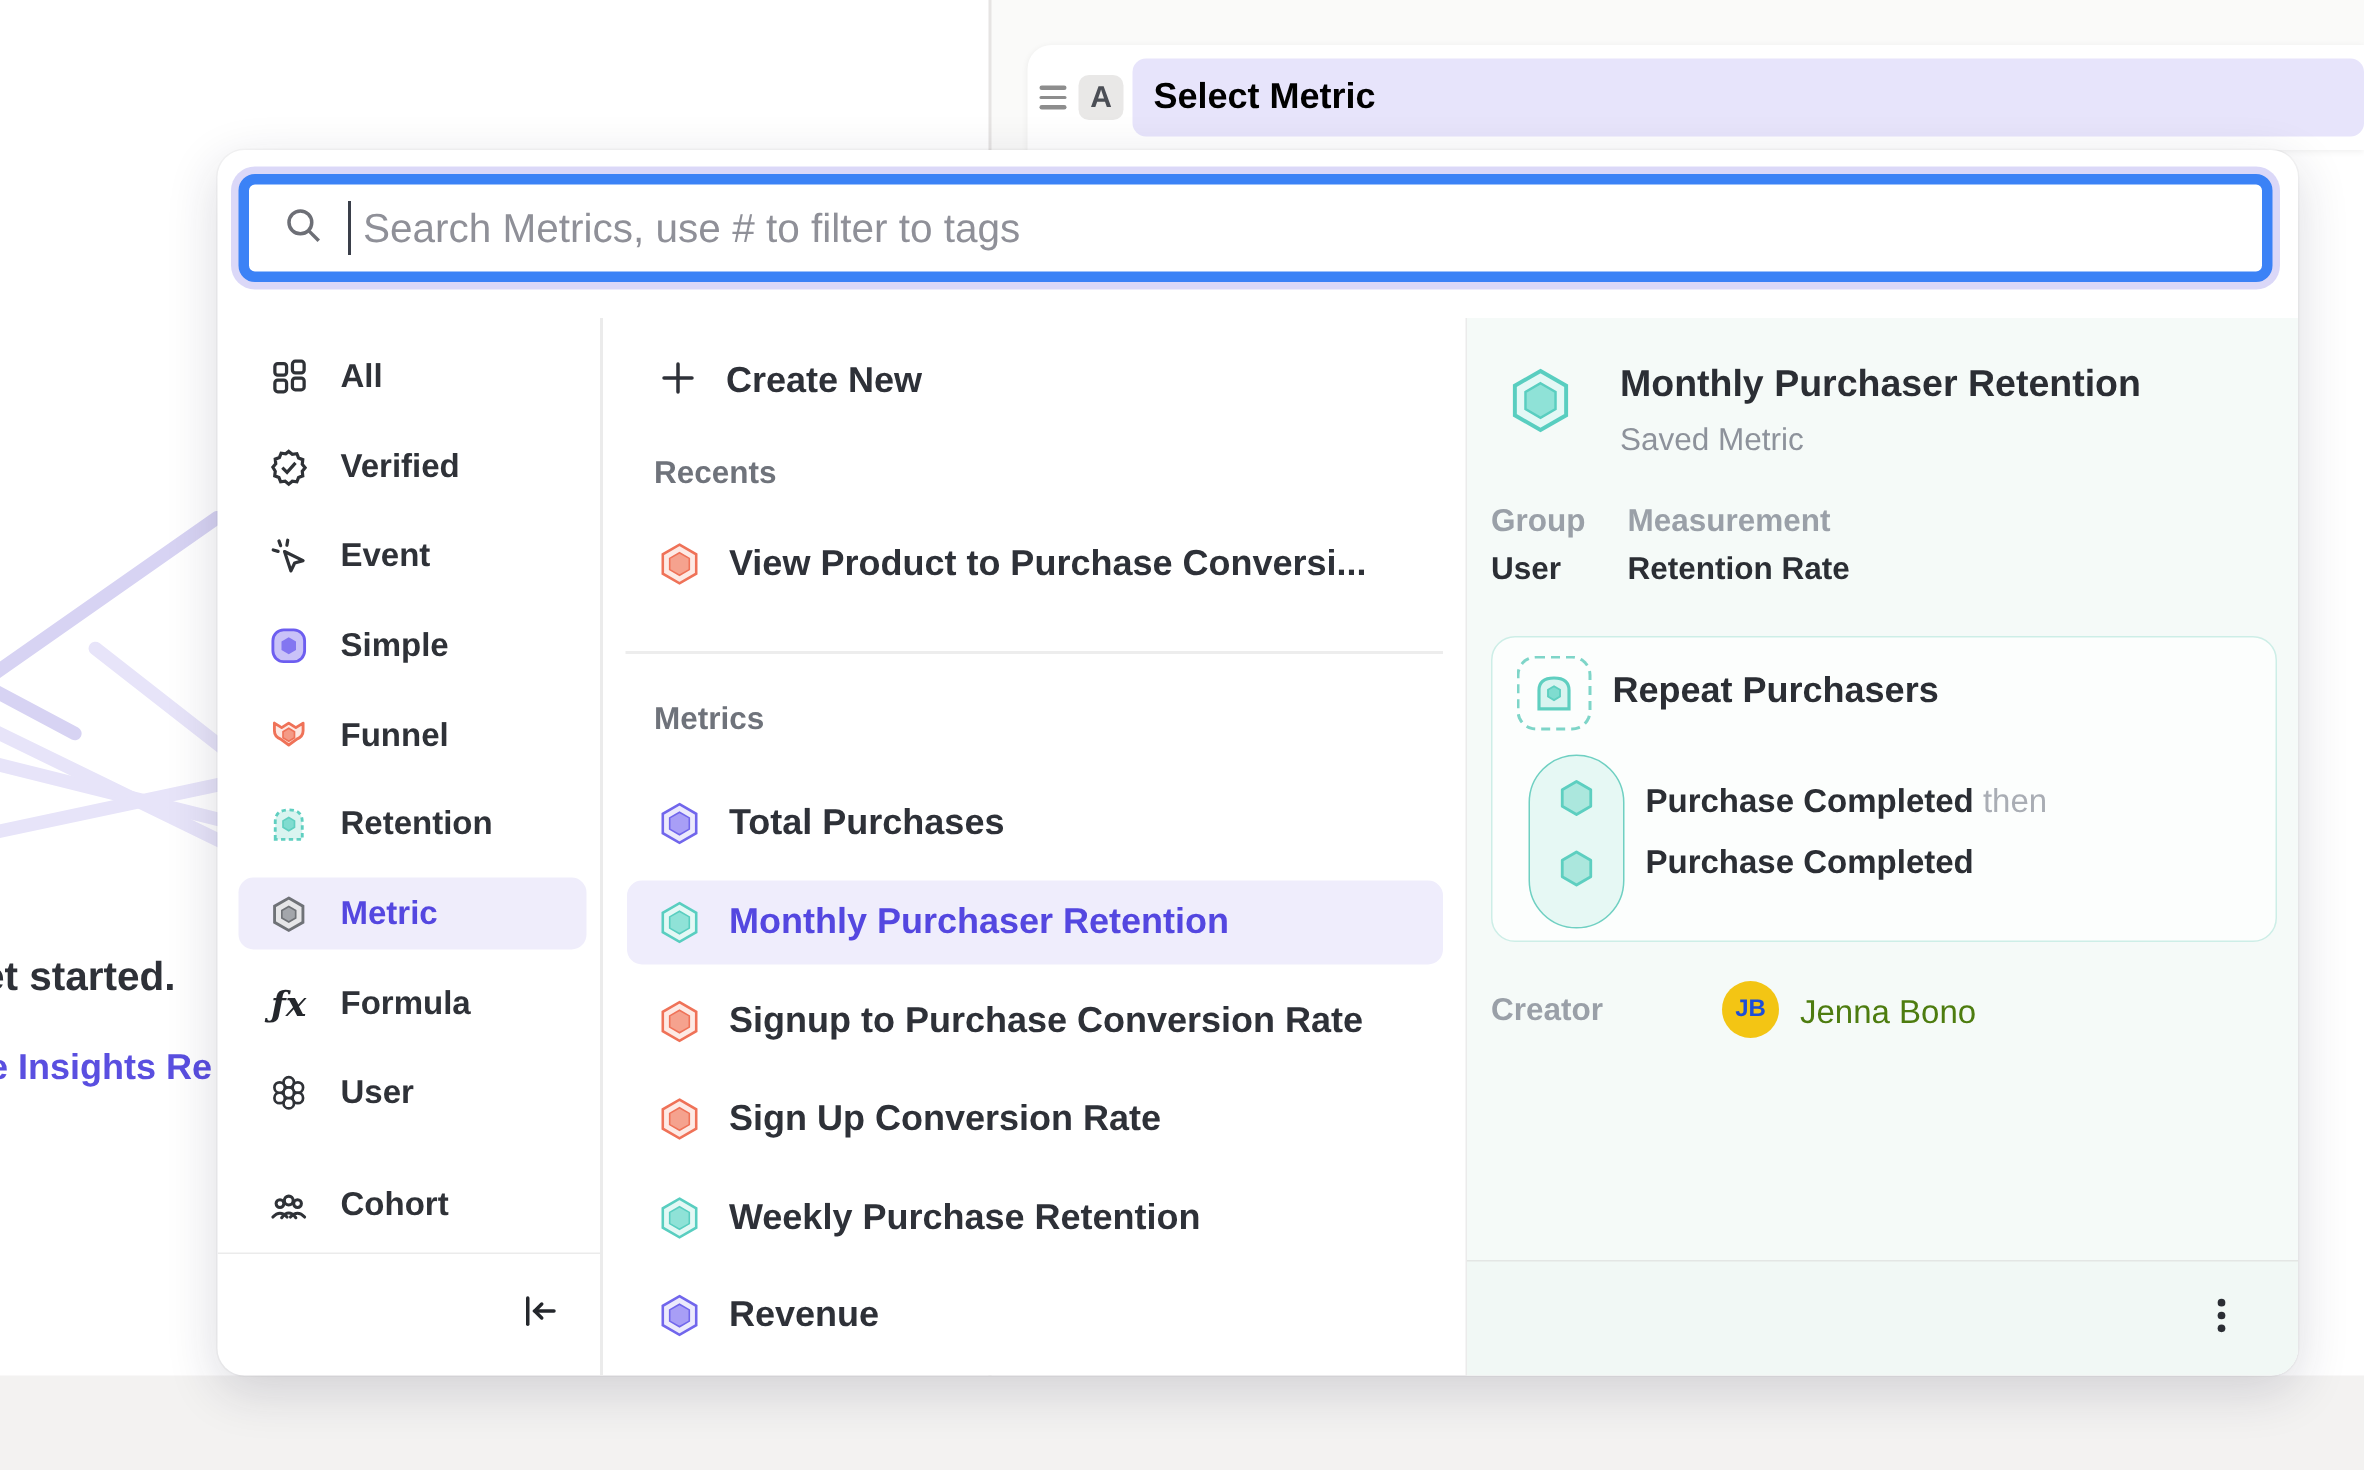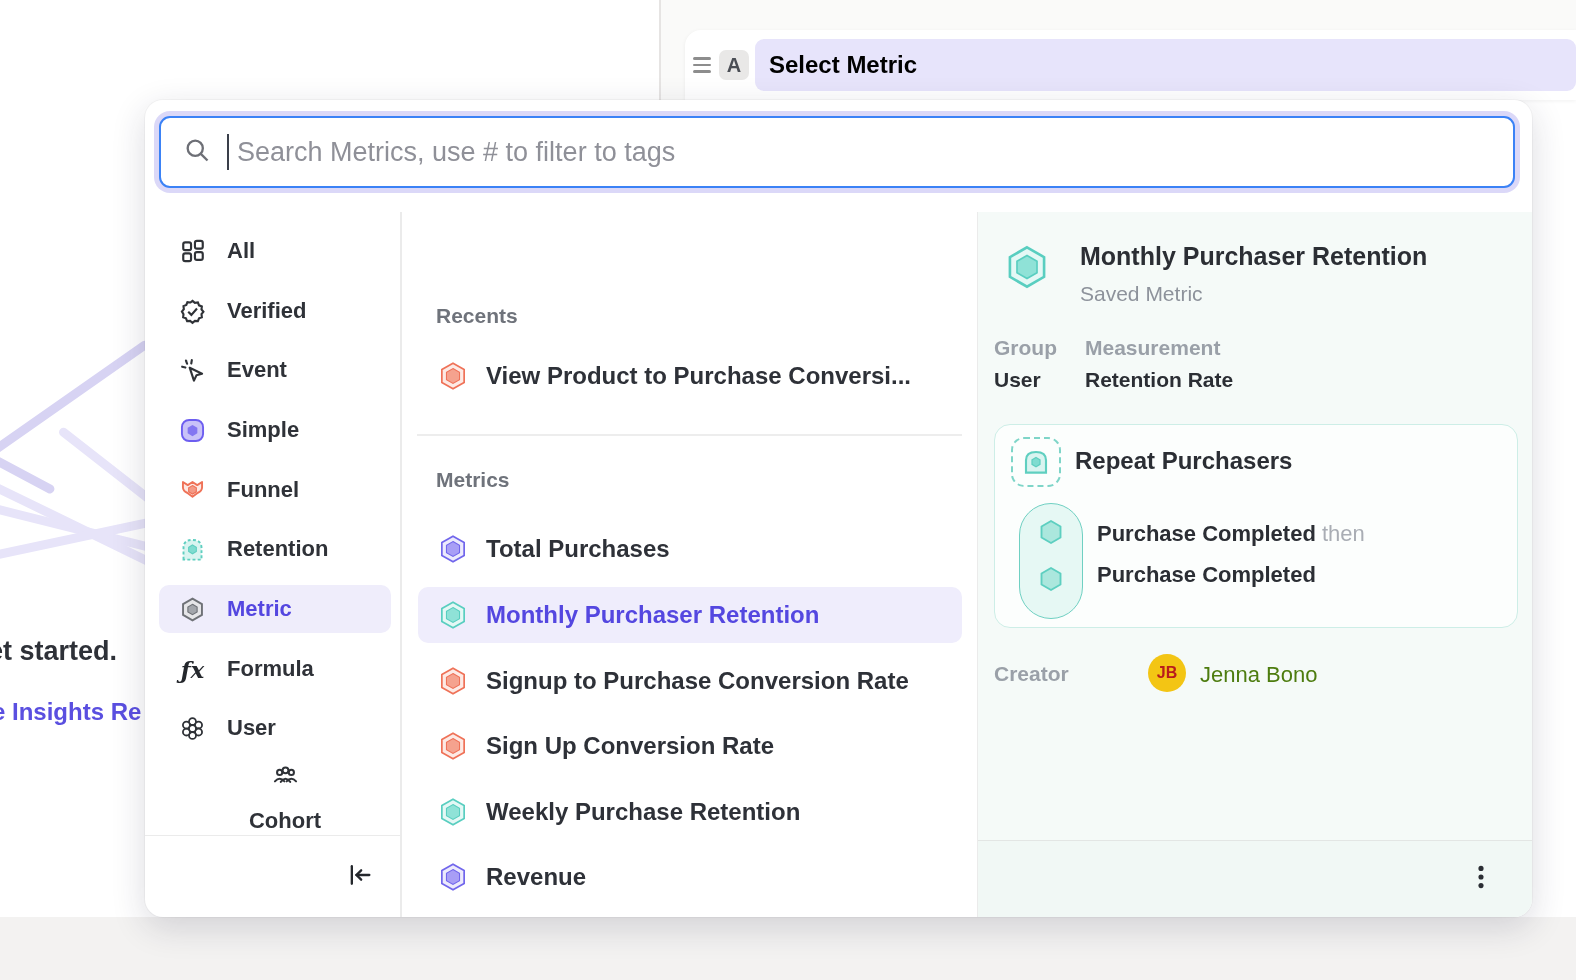--- a/index.html
+++ b/index.html
@@ -44,21 +44,21 @@
   }
 
   
   .dialog {
     left:145px; top:100px; width:1387px; height:817px; background:#ffffff;
     border-radius:18px; z-index:3; overflow:hidden;
     box-shadow:0 10px 34px rgba(30,30,60,0.16), 0 0 0 1px rgba(0,0,0,0.03);
   }
   .search-box {
     left:14px; top:16px; width:1356px; height:72px; background:#ffffff;
-    border:2px solid #3b82f6; border-radius:11px;
+    border:7px solid #3b82f6; border-radius:11px;
     box-shadow:0 0 0 5px rgba(125,115,230,0.28);
     display:flex; align-items:center; padding-left:22px; gap:16px;
   }
   .search-caret { width:2px; height:36px; background:#3a3f4a; }
   .search-placeholder { font-size:27px; color:#8f9098; margin-left:-8px; }
 
   .col-divider { top:112px; width:1.5px; height:705px; background:#ebebeb; }
 
   
   .sb-item {
@@ -114,21 +114,21 @@
   .pv-def-title { left:80px; top:22px; font-size:24px; font-weight:700; color:#2b2e34; }
   .pv-capsule {
     left:24px; top:78px; width:64px; height:116px;
     background:#e6f8f4; border:1.6px solid #6fd0c2; border-radius:33px;
   }
   .pv-step { font-size:22px; font-weight:700; color:#2b2e34; white-space:nowrap; }
   .pv-then { color:#a9adb4; font-weight:400; }
   .avatar {
     width:38px; height:38px; border-radius:50%; background:#f3c514;
     display:flex; align-items:center; justify-content:center;
-    color:#b91c1c; font-size:16px; font-weight:700;
+    color:#1d4ed8; font-size:16px; font-weight:700;
   }
   .panel-footer {
     left:0; top:628px; width:554px; height:77px; background:#f1f8f5;
     border-top:1.5px solid #e3e6e4;
     display:flex; align-items:center; justify-content:flex-end; padding-right:38px;
   }
 </style>
 </head>
 <body>
 
@@ -263,21 +263,21 @@
         <circle cx="17.4" cy="15.1" r="3.1"></circle>
           <circle cx="12" cy="18.2" r="3.1"></circle>
         <circle cx="6.6" cy="15.1" r="3.1"></circle>
           <circle cx="6.6" cy="8.9" r="3.1"></circle>
         <circle cx="12" cy="12" r="3.1"></circle>
       </svg>
     </span>
     <span class="sb-label">User</span>
   </div>
 
-  <div class="abs sb-item" style="top:660px;flex-direction:column;">
+  <div class="abs sb-item" style="top:679px;">
     <span class="sb-icon">
       <svg width="27" height="27" viewBox="0 0 24 24" fill="none" stroke="#2f3237" stroke-width="1.8" stroke-linecap="round">
         <circle cx="6.8" cy="11" r="2.3"></circle>
           <circle cx="12" cy="9.2" r="2.6"></circle>
           <circle cx="17.2" cy="11" r="2.3"></circle>
         <path d="M2.6 19q4.2-4.6 8.4 0"></path>
           <path d="M7.8 19.4q4.2-5.6 8.4 0"></path>
           <path d="M13 19q4.2-4.6 8.4 0"></path>
       </svg>
     </span>
@@ -287,20 +287,29 @@
   <div class="abs sb-footer">
     <span>
       <svg width="28" height="28" viewBox="0 0 24 24" fill="none" stroke="#24272c" stroke-width="2" stroke-linecap="round">
         <line x1="5" y1="4.5" x2="5" y2="19.5"></line>
         <line x1="20" y1="12" x2="9" y2="12"></line>
         <polyline points="13,8 9,12 13,16" fill="none"></polyline>
       </svg>
     </span>
   </div>
 
+  <div class="abs mid-row" style="top:126px;">
+    <span>
+      <svg width="28" height="28" viewBox="0 0 24 24" fill="none" stroke="#2e3138" stroke-width="2" stroke-linecap="round">
+        <line x1="12" y1="4" x2="12" y2="20"></line>
+          <line x1="4" y1="12" x2="20" y2="12"></line>
+      </svg>
+    </span>
+    <span class="mid-label">Create New</span>
+  </div>
 
   <div class="abs section-label" style="top:204px;">Recents</div>
 
   <div class="abs mid-row" style="top:248px;">
     <svg class="hx salmon" viewBox="0 0 28 28">
       <path class="outer" d="M14 2l10.4 6v12L14 26 3.6 20V8z"></path>
       <path class="inner" d="M14 7l6.1 3.5v7L14 21l-6.1-3.5v-7z"></path>
     </svg>
     <span class="mid-label">View Product to Purchase Conversi...</span>
   </div>

